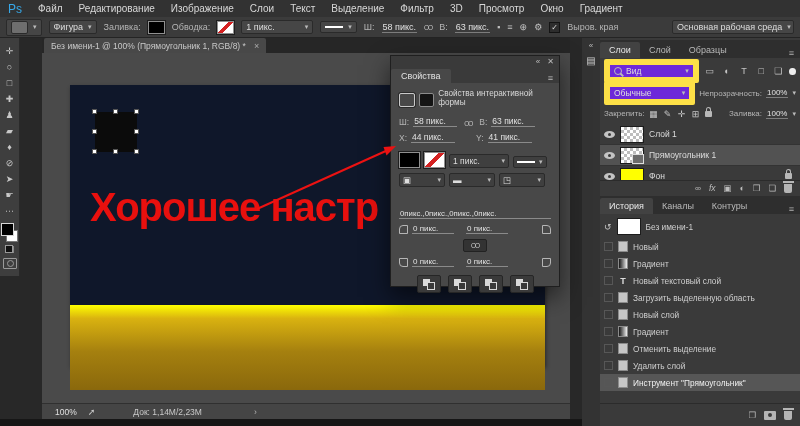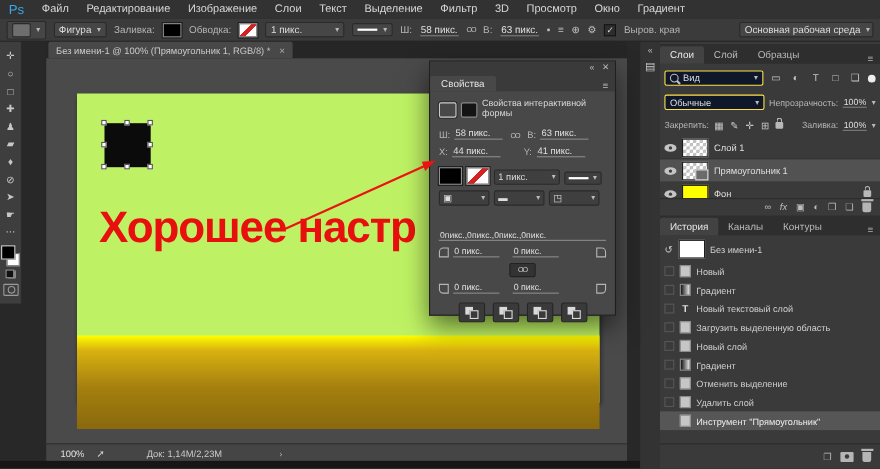--- a/index.html
+++ b/index.html
@@ -34,21 +34,21 @@
   .mini-swatch .bg{position:absolute;right:0;bottom:0;width:5px;height:5px;background:#fff;border:1px solid #888}
   .mini-swatch .fg{position:absolute;left:0;top:0;width:6px;height:6px;background:#111;border:1px solid #999}
   .qmask{width:12px;height:9px;border:1px solid #9a9a9a;border-radius:1px;margin-top:4px;position:relative}
   .qmask::after{content:"";position:absolute;left:3px;top:1px;width:5px;height:5px;border-radius:50%;border:1px solid #9a9a9a}
   
   .tabbar{left:42px;top:38px;width:528px;height:15px;background:#262626}
   .doctab{left:44px;top:38px;height:15px;background:#484848;color:#c9c9c9;font-size:8.5px;display:flex;
           align-items:center;gap:8px;padding:0 7px;border-radius:2px 2px 0 0;white-space:nowrap}
   .doctab .x{color:#aaa;font-size:9px}
   .pasteboard{left:42px;top:53px;width:528px;height:350px;background:#4a4a4a}
-  .canvas{left:70px;top:85px;width:475px;height:281px;background:#bef264;box-shadow:1px 2px 4px rgba(0,0,0,.45)}
+  .canvas{left:70px;top:85px;width:475px;height:281px;background:#0f172a;box-shadow:1px 2px 4px rgba(0,0,0,.45)}
   .grad{left:0;top:220px;width:475px;height:85px;background:linear-gradient(180deg,#ffff00 0%,#d9b210 16%,#a5800f 55%,#8a680c 100%)}
   .blackrect{left:25px;top:27px;width:42px;height:40px;background:#0b0b0b}
   .h{position:absolute;width:5px;height:5px;background:#fff;border:1px solid #555;box-sizing:border-box}
   .ann-text{left:20px;top:100px;width:300px;height:48px;overflow:hidden;white-space:nowrap;
             font-weight:bold;font-size:40px;letter-spacing:-1px;color:#e8100e;font-family:"Liberation Sans",sans-serif}
   .statusbar{left:42px;top:403px;width:528px;height:16px;background:#454545;border-top:1px solid #303030;
              display:flex;align-items:center;gap:10px;font-size:8.5px;color:#c9c9c9;padding-left:12px;box-sizing:border-box}
   .bottom-strip{left:0;top:419px;width:582px;height:7px;background:#161616}
   .export-ic{font-size:9px;color:#c9c9c9}
   
@@ -75,21 +75,21 @@
   .pf i{position:absolute;left:5px;top:3px;width:7px;height:7px;background:#d9d9d9}
   .pf i+i{left:9px;top:6px;background:#3a3a3a;border:1px solid #d9d9d9;width:6px;height:6px}
   
   .dockstrip{left:582px;top:38px;width:18px;height:388px;background:#333;display:flex;flex-direction:column;align-items:center;padding-top:3px;box-sizing:border-box;gap:5px}
   .rpanel{left:600px;top:38px;width:200px;height:388px;background:#3a3a3a}
   .ptabs{position:absolute;left:0;width:200px;height:18px;background:#2e2e2e;display:flex;align-items:flex-end;font-size:9px}
   .ptab{padding:3px 9px;color:#b9b9b9}
   .ptab.active{background:#424242;color:#e8e8e8;border-radius:2px 2px 0 0}
   .pmenu{margin-left:auto;padding:0 6px;color:#b0b0b0}
   .row{position:absolute;left:0;width:200px;display:flex;align-items:center;box-sizing:border-box;padding:0 4px;font-size:8.5px}
-  .rsel{background:#0f172a;border:1px solid #fde047;border-radius:2px;display:inline-flex;align-items:center;gap:4px;padding:1px 4px;color:#ddd;white-space:nowrap}
+  .rsel{background:#6d28d9;border:6px solid #fde047;border-radius:2px;display:inline-flex;align-items:center;gap:4px;padding:1px 4px;color:#ddd;white-space:nowrap}
   .ficon{width:13px;text-align:center;color:#c5c5c5;font-size:9px}
   .toggle{width:7px;height:7px;border-radius:50%;background:#eee;margin-left:auto}
   .lrow{height:21px;border-bottom:1px solid #333;display:flex;align-items:center;gap:5px;padding:0 4px;box-sizing:border-box}
   .lrow.sel{background:#525252}
   .eye{width:11px;height:7px;background:#c4c4c4;border-radius:50%;position:relative;flex:none}
   .eye::after{content:"";position:absolute;left:3.5px;top:2px;width:3px;height:3px;border-radius:50%;background:#3a3a3a}
   .thumb{width:24px;height:17px;border:1px solid #1c1c1c;box-sizing:border-box;position:relative;flex:none}
   .checker{background-color:#fff;background-image:linear-gradient(45deg,#bdbdbd 25%,transparent 25%,transparent 75%,#bdbdbd 75%),
            linear-gradient(45deg,#bdbdbd 25%,transparent 25%,transparent 75%,#bdbdbd 75%);background-size:6px 6px;background-position:0 0,3px 3px}
   .shape-badge{position:absolute;right:-1px;bottom:-1px;width:10px;height:8px;background:#6b6b6b;border:1px solid #ddd}

